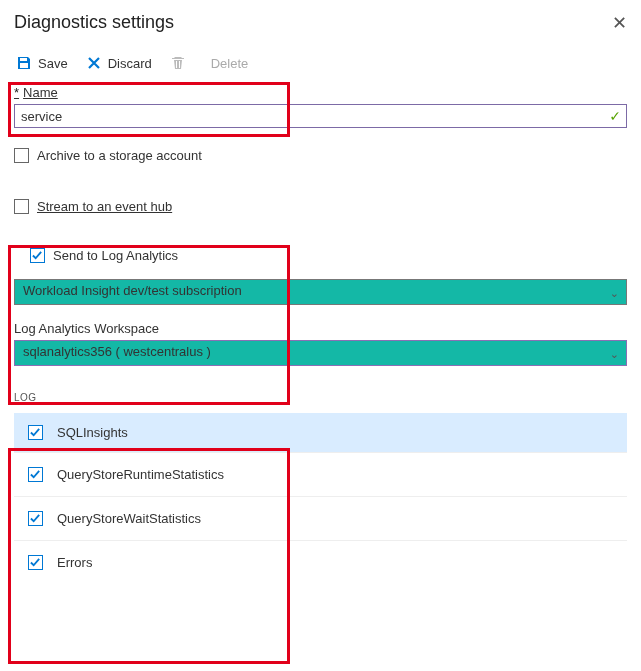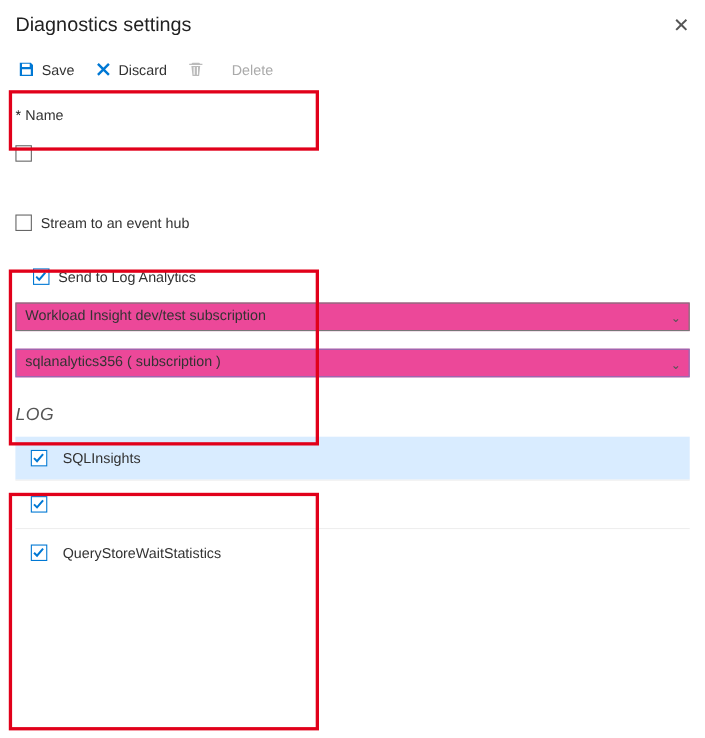--- a/index.html
+++ b/index.html
@@ -44,21 +44,21 @@
     font-size: 13px;
     text-align: right;
   }
   .tb-btn.disabled { color: #aaa; cursor: default; }
   .tb-icon { width: 16px; height: 16px; display: inline-flex; }
   .tb-save { color: #0078d4; }
   .tb-discard { color: #0078d4; }
   .tb-label { color: #333; }
   .tb-delete-label { color: #aaa; padding-left: 19px; }
 
-  .field-block { margin-top: 26px; }
+  .field-block { margin-top: 14px; text-decoration: underline; }
   .req-star { color: #222; margin-right: 4px; }
   .field-label { font-size: 13px; color: #333; margin-bottom: 4px; }
   .text-input {
     width: 100%;
     border: 1px solid #7c6aa6;
     height: 24px;
     padding: 2px 24px 2px 6px;
     font-size: 13px;
     color: #333;
     outline: none;
@@ -95,40 +95,39 @@
   .sub-block { margin-top: 16px; }
   .sub-label { font-size: 13px; color: #333; margin-bottom: 4px; }
   .select-box {
     width: 100%;
     height: 26px;
     border: 1px solid #777;
     padding: 3px 26px 3px 8px;
     font-size: 13px;
     color: #333;
     position: relative;
-    background: #ec4899;
+    background: #14b8a6;
   }
   .select-box.purple { border-color: #8a6fb5; }
   .select-wrap { position: relative; }
   .sel-caret {
     position: absolute;
     right: 8px;
     top: 8px;
     color: #555;
     font-size: 11px;
     pointer-events: none;
   }
 
   .section-title {
-    font-size: 16px;
+    font-size: 10px;
     letter-spacing: .5px;
     color: #555;
     margin-top: 26px;
     text-transform: uppercase;
-    font-style: italic;
   }
 
   .log-list { margin-top: 10px; }
   .log-item {
     display: flex;
     align-items: center;
     gap: 14px;
     padding: 14px 10px 14px 14px;
     border-top: 1px solid #eee;
     font-size: 13px;
@@ -182,29 +181,34 @@
         </svg>
     </span>
     <span class="tb-delete-label">Delete</span>
   </div>
 </div>
 
 <div class="field-block">
   <div class="field-label">
     <span class="req-star">*</span><span>Name</span>
   </div>
+  <div class="input-wrap">
+    <input class="text-input" type="text" value="service" style="">
+    <span class="input-check">✓</span>
+  </div>
 </div>
 
 <div class="chk-row">
   <span class="chk">
     
   </span>
-</div>
-
-<div class="chk-row" style="margin-top:48px;">
+  <span class="chk-label">Archive to a storage account</span>
+</div>
+
+<div class="chk-row" style="margin-top:36px;text-decoration:underline;">
   <span class="chk">
     
   </span>
   <span class="chk-label">Stream to an event hub</span>
 </div>
 
 <div class="chk-row" style="margin-top:34px;padding-left:16px;">
   <span class="chk checked">
     <svg viewBox="0 0 12 12" width="11" height="11">
         <path fill="none" stroke="#0078d4" stroke-width="2" d="M1 6l3 3 6-7"></path>
@@ -216,23 +220,24 @@
 <div class="sub-block">
   <div class="select-wrap">
     <div class="select-box">
       <span>Workload Insight dev/test subscription</span>
     </div>
     <span class="sel-caret">⌄</span>
   </div>
 </div>
 
 <div class="sub-block">
+  <div class="sub-label">Log Analytics Workspace</div>
   <div class="select-wrap">
     <div class="select-box purple">
-      <span>sqlanalytics356 ( subscription )</span>
+      <span>sqlanalytics356 ( westcentralus )</span>
     </div>
     <span class="sel-caret">⌄</span>
   </div>
 </div>
 
 <div class="section-title">LOG</div>
 
 <div class="log-list">
   <div class="log-item">
     <span class="chk checked">
@@ -241,26 +246,35 @@
         </svg>
     </span>
     <span>SQLInsights</span>
   </div>
   <div class="log-item">
     <span class="chk checked">
       <svg viewBox="0 0 12 12" width="11" height="11">
           <path fill="none" stroke="#0078d4" stroke-width="2" d="M1 6l3 3 6-7"></path>
         </svg>
     </span>
+    <span>QueryStoreRuntimeStatistics</span>
   </div>
   <div class="log-item">
     <span class="chk checked">
       <svg viewBox="0 0 12 12" width="11" height="11">
           <path fill="none" stroke="#0078d4" stroke-width="2" d="M1 6l3 3 6-7"></path>
         </svg>
     </span>
     <span>QueryStoreWaitStatistics</span>
+  </div>
+  <div class="log-item">
+    <span class="chk checked">
+      <svg viewBox="0 0 12 12" width="11" height="11">
+          <path fill="none" stroke="#0078d4" stroke-width="2" d="M1 6l3 3 6-7"></path>
+        </svg>
+    </span>
+    <span>Errors</span>
   </div>
 </div>
 
 <div id="hl1" class="hl-box"></div>
 <div id="hl2" class="hl-box"></div>
 <div id="hl3" class="hl-box"></div>
 
 </body></html>

